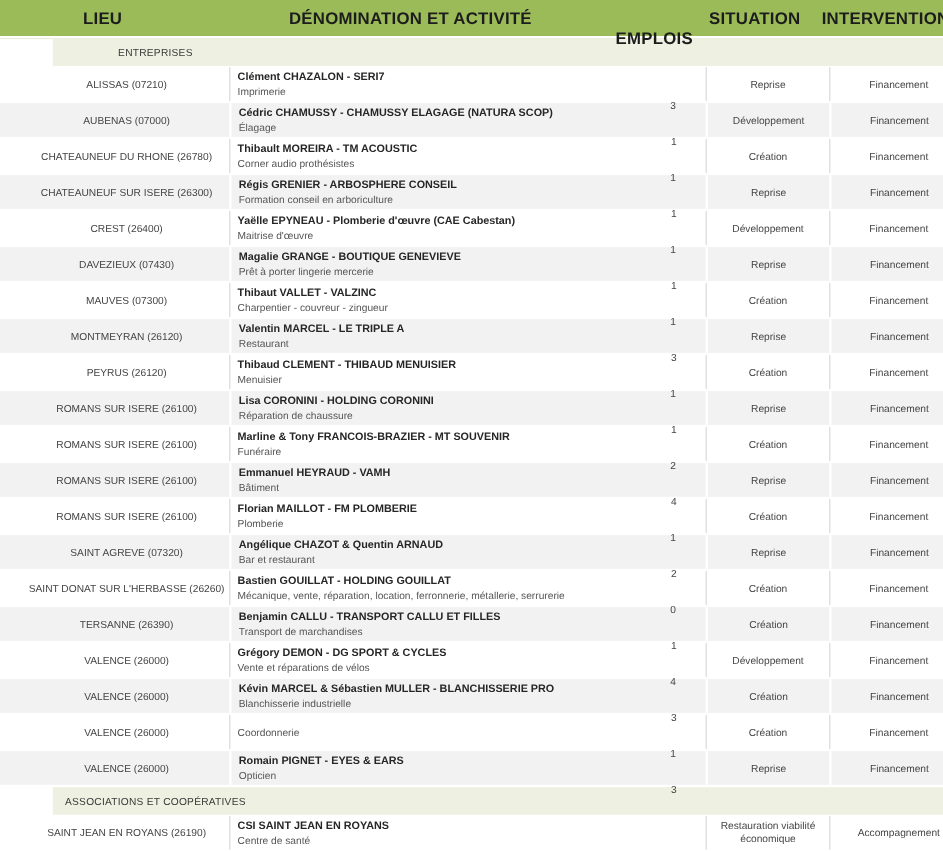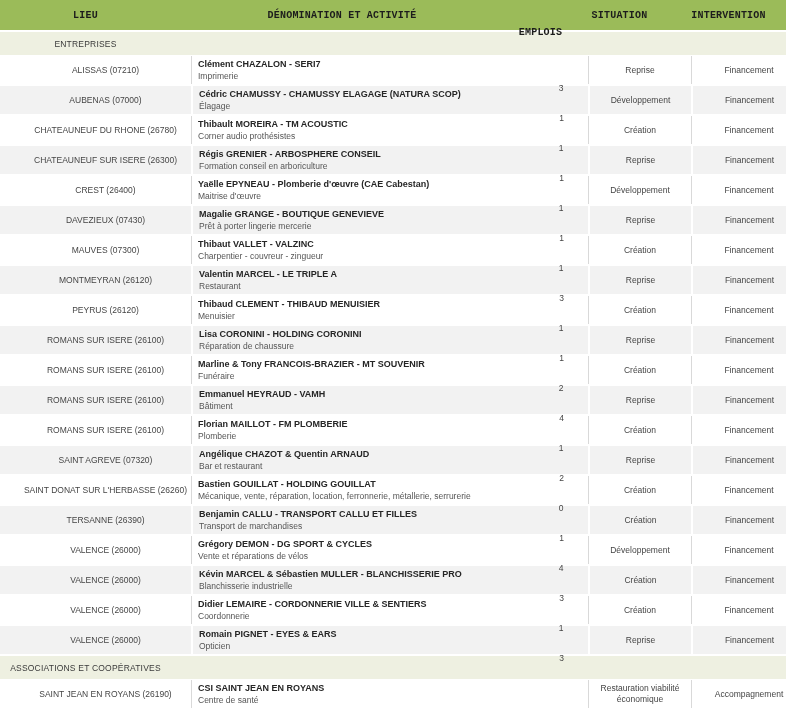--- a/index.html
+++ b/index.html
@@ -18,28 +18,29 @@
   .c-situation   { flex:0 0 103px; }
   .c-intervention{ flex:0 0 115px; }
 
   .header-row {
     display:flex; height:32px;
     background:var(--header-bg,#9BBB59);
     border-bottom:2px solid #fff;
   }
   .hcell {
     display:flex; align-items:center; justify-content:center;
-    font-size:10px; font-weight:bold; color:#1c1c1c;
-    letter-spacing:.2px; text-align:center;font-family:Liberation Mono, monospace;
+    font-size:14px; font-weight:bold; color:#1c1c1c;
+    letter-spacing:.2px; text-align:center;
   }
 
   .section-row {
     display:flex; align-items:center; height:24px;
     background:var(--section-bg,#EEF0E1);
     border-bottom:1px solid #fff;
+    margin-left:44px;
   }
   .section-label {
     width:171px; text-align:center;
     font-size:8.5px; color:#3a3a3a; letter-spacing:.2px;
   }
 
   .row { display:flex; height:30px; border-bottom:2px solid #fff; background:#fff;padding-left:20px; }
   .row.gray { background:var(--stripe-bg,#F2F2F2); }
 
   .cell {
@@ -246,21 +247,20 @@
           <div class="name">Kévin MARCEL &amp; Sébastien MULLER - BLANCHISSERIE PRO</div>
           <div class="activity">Blanchisserie industrielle</div>
         </div>
         <div class="cell c-emplois">3</div>
         <div class="cell situation c-situation">Création</div>
         <div class="cell c-intervention">Financement</div>
       </div>
       <div class="row white">
         <div class="cell c-lieu">VALENCE (26000)</div>
         <div class="cell denom c-denom">
-          <div class="name">Didier LEMAIRE - CORDONNERIE VILLE &amp; SENTIERS</div>
           <div class="activity">Coordonnerie</div>
         </div>
         <div class="cell c-emplois">1</div>
         <div class="cell situation c-situation">Création</div>
         <div class="cell c-intervention">Financement</div>
       </div>
       <div class="row gray">
         <div class="cell c-lieu">VALENCE (26000)</div>
         <div class="cell denom c-denom">
           <div class="name">Romain PIGNET - EYES &amp; EARS</div>

